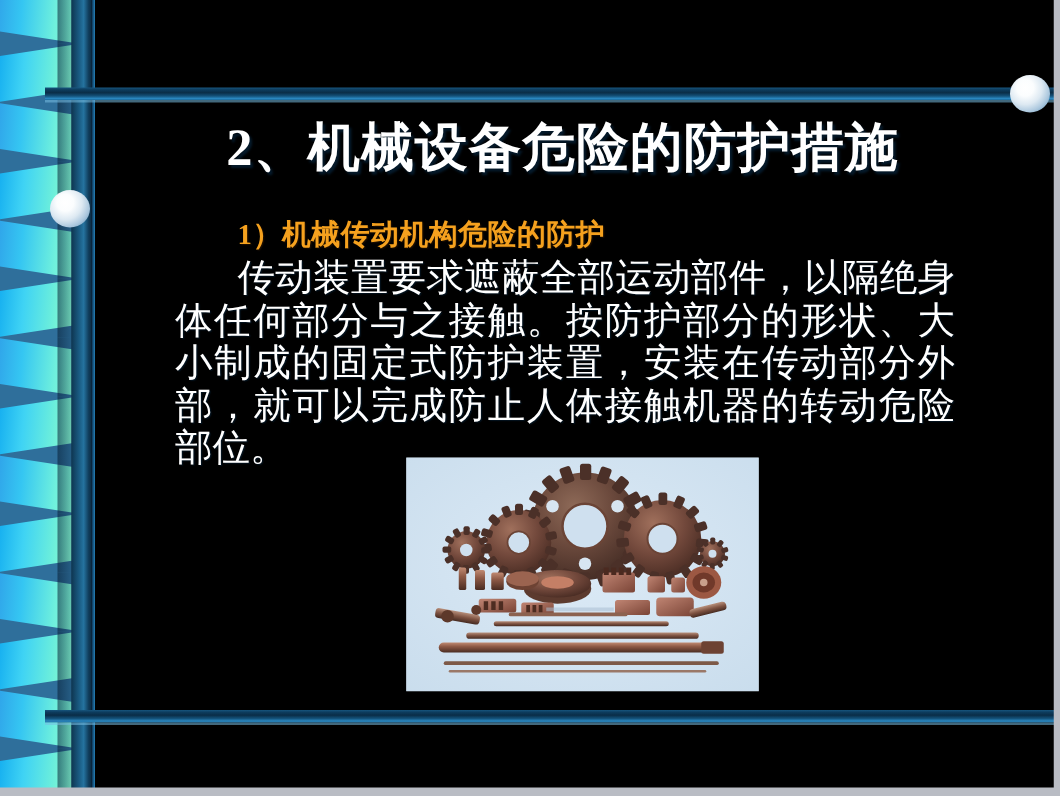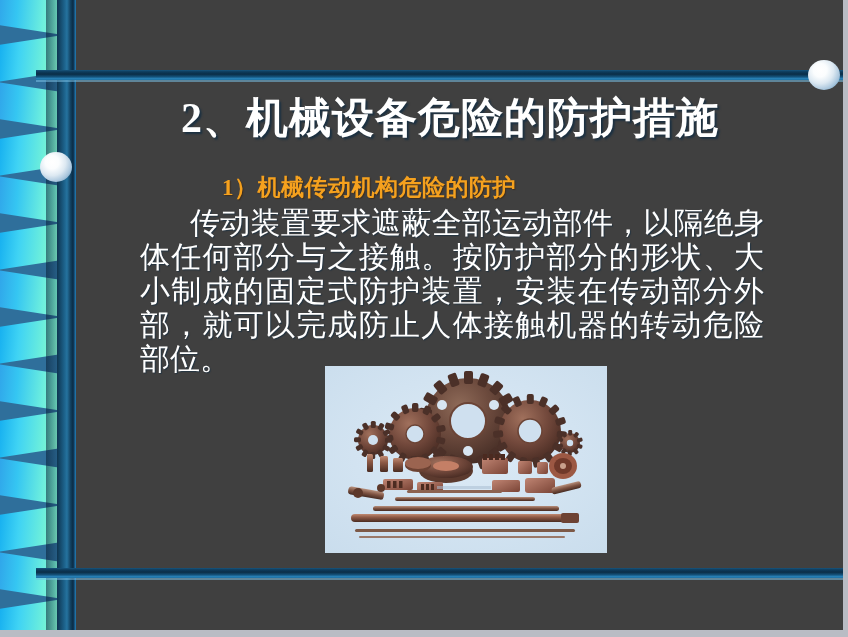--- a/index.html
+++ b/index.html
@@ -9,21 +9,21 @@
   }
   body {
     font-family: "Liberation Serif", "DejaVu Serif", serif;
   }
 
   .slide {
     position: relative;
     width: 848px;
     height: 637px;
     overflow: hidden;
-    background: #404040;
+    background: #000000;
     box-sizing: border-box;
   }
 
   
   .left-band {
     position: absolute;
     left: 0; top: 0;
     width: 60px; height: 637px;
     background: #2f6f9b;
     overflow: hidden;
@@ -107,21 +107,20 @@
   
   .subtitle {
     position: absolute;
     left: 190px; top: 172px;
     color: #f5a11e;
     font-size: 23px;
     font-weight: bold;
     letter-spacing: 0.5px;
     text-shadow: 1px 1px 1px rgba(60,30,0,0.5);
     font-family: "Liberation Serif", "DejaVu Serif", serif;
-    margin-left: 32px;
   }
 
   
   .body-text {
     position: absolute;
     left: 140px; top: 206px;
     width: 624px;
     color: #ffffff;
     font-size: 30px;
     line-height: 34px;

